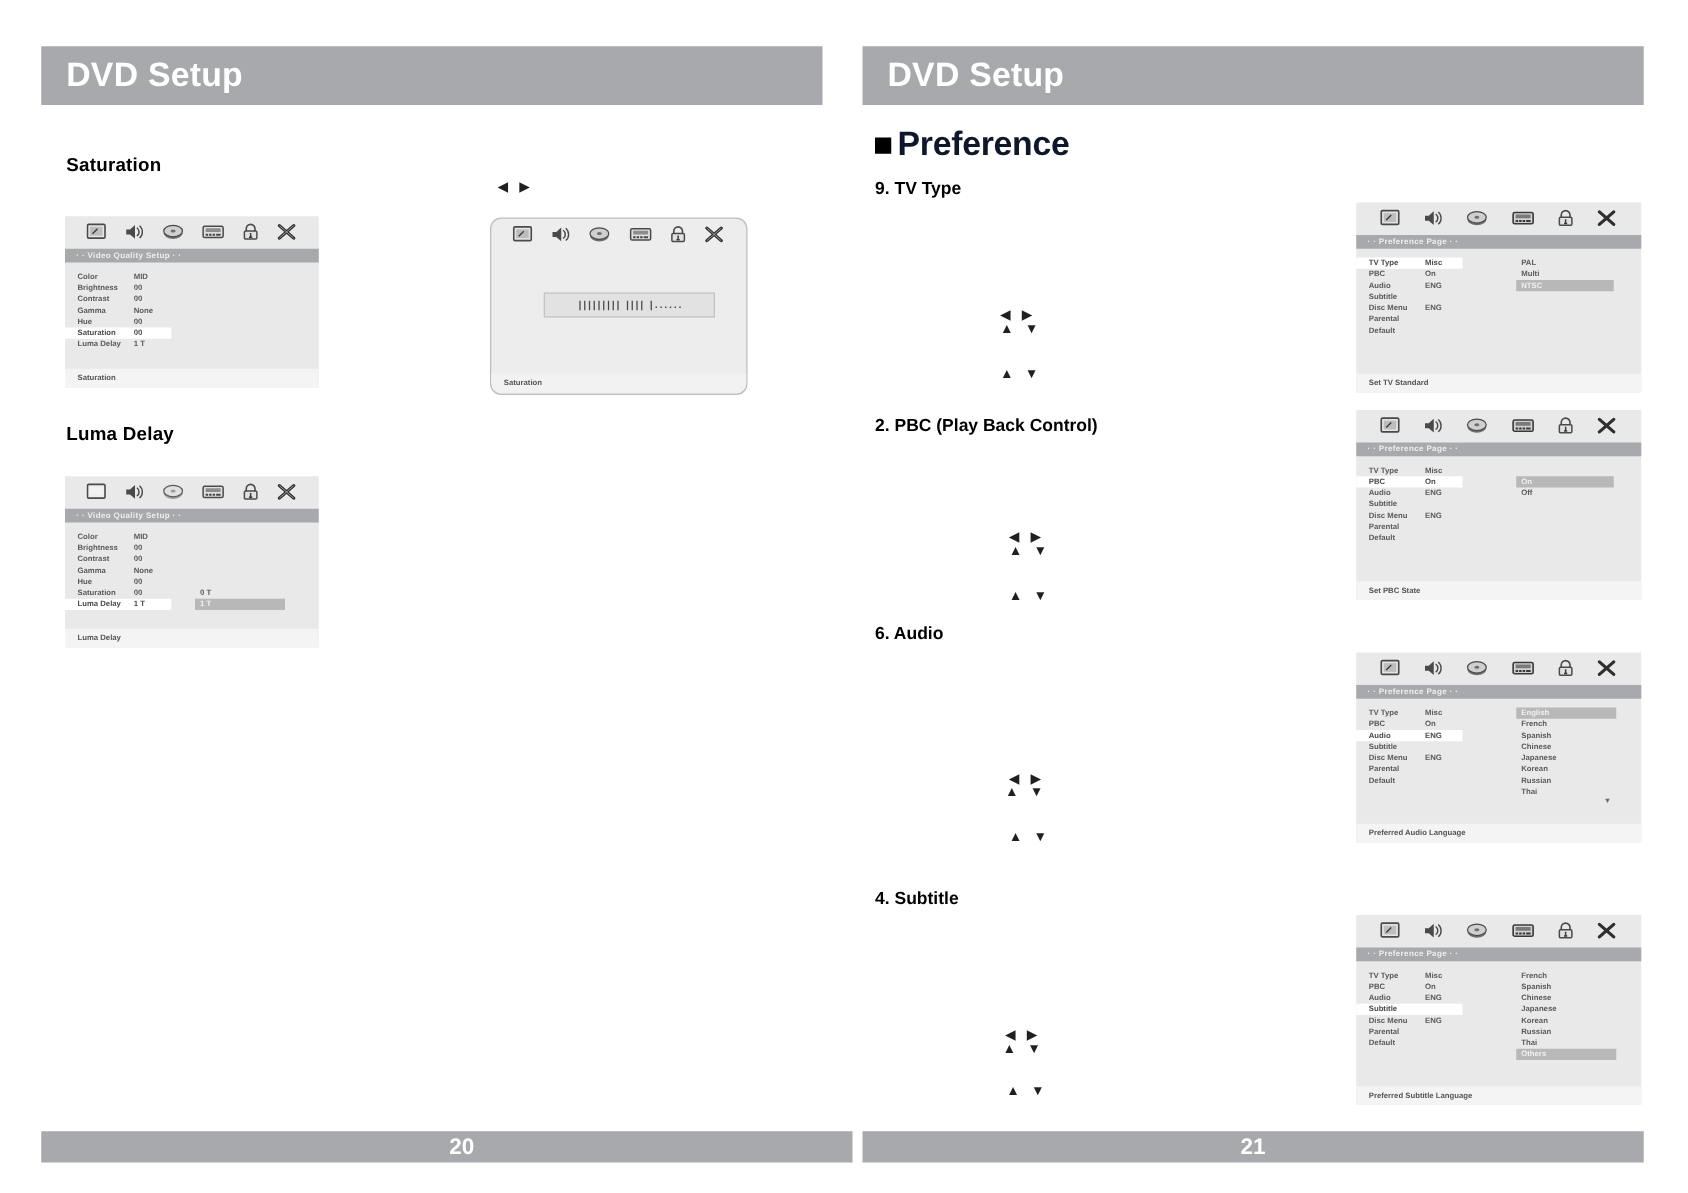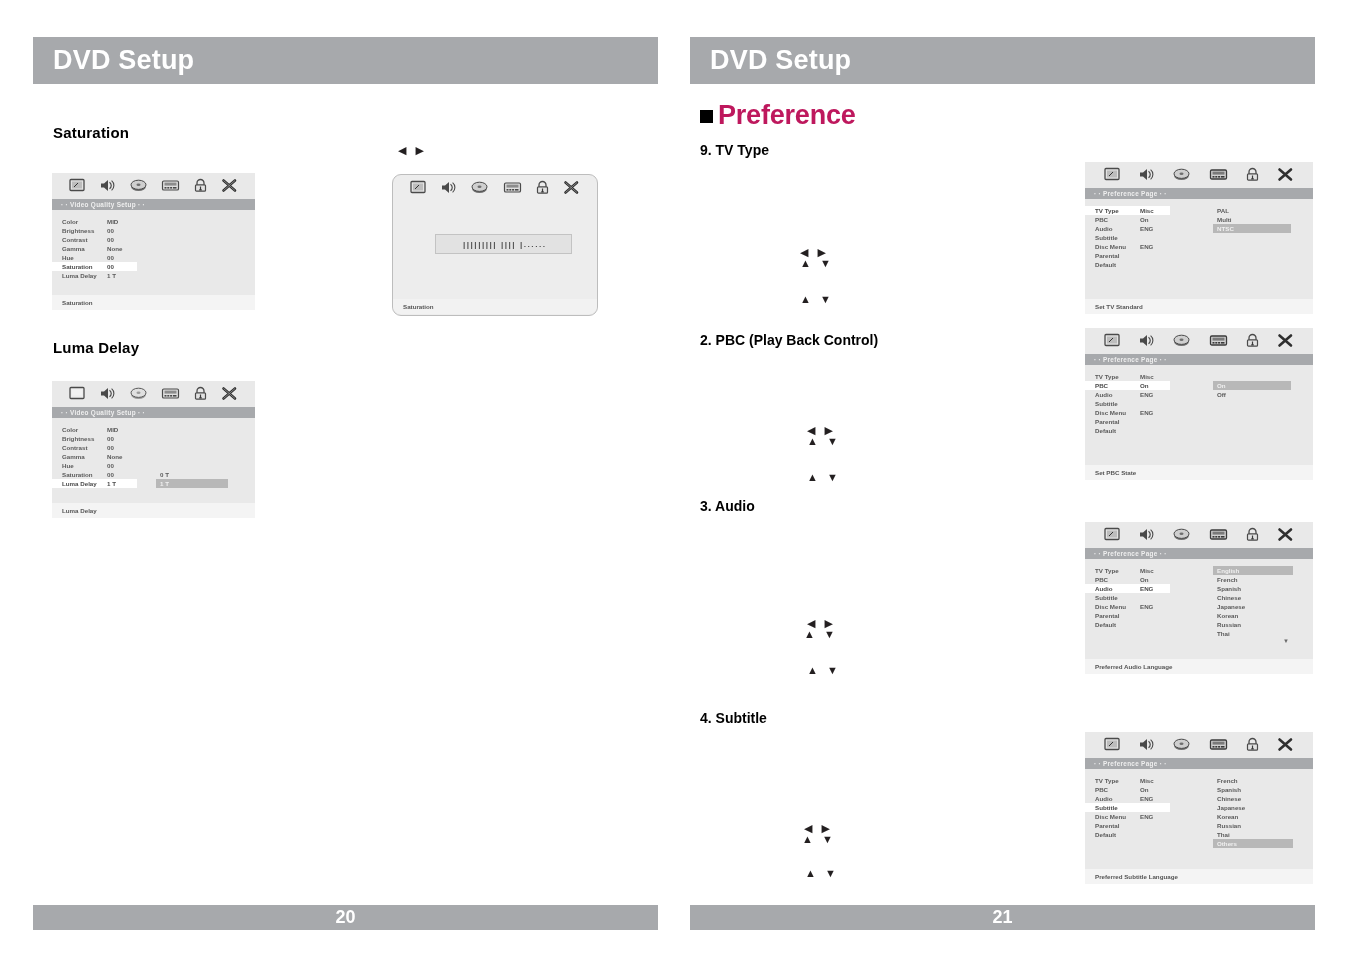--- a/index.html
+++ b/index.html
@@ -37,21 +37,21 @@
   .ftr-num{color:#ffffff;font-size:18px;font-weight:bold;}
 
   
   .h-sec{
     position:absolute;
     font-size:15px;font-weight:bold;color:#000;
     letter-spacing:.2px;
   }
   .h-big{
     position:absolute;
-    font-size:27px;font-weight:bold;color:#be185d;
+    font-size:27px;font-weight:bold;color:#0f172a;
     letter-spacing:-.2px;
     display:flex;align-items:center;
   }
   .h-big .sq{
     display:inline-block;width:13px;height:13px;background:#000;
     margin-right:5px;position:relative;top:1px;
   }
   .h-num{
     position:absolute;
     font-size:14px;font-weight:bold;color:#000;
@@ -364,39 +364,39 @@
             <path d="M2.5 2.5L14 12.5M14 2.5L2.5 12.5" stroke="#9b9b9b" stroke-width="0.8"></path>
           </svg>
       </span>
     </div>
     <div class="slider-wrap" style="left:42px;top:59px;width:135px;height:18px;">
       <span class="slider-ticks">||||||||| |||| |......</span>
     </div>
     <div class="statusbar" style="bottom:1px;background:#f2f2f2;border-radius:0 0 8px 8px;">Saturation</div>
   </div>
 
-  <div class="ftr-bar" style="left:33px;top:905px;width:625px;">
+  <div class="ftr-bar" style="left:33px;top:905px;width:625px;padding-left:24px;">
     <span class="ftr-num">20</span>
   </div>
 </div>
 
 <div class="page page-right">
 
   <div class="hdr-bar" style="left:15px;top:37px;width:625px;">
     <span class="hdr-title">DVD Setup</span>
   </div>
 
   <div class="h-big" style="left:25px;top:100px;">
     <span class="sq"></span>
     <span>Preference</span>
   </div>
 
   <div class="h-num" style="left:25px;top:142px;">9. TV Type</div>
   <div class="h-num" style="left:25px;top:322px;margin-top:10px;">2. PBC (Play Back Control)</div>
-  <div class="h-num" style="left:25px;top:498px;">3. Audio</div>
+  <div class="h-num" style="left:25px;top:498px;">6. Audio</div>
   <div class="h-num" style="left:25px;top:710px;">4. Subtitle</div>
 
   <div class="arrows" style="left:125px;top:247px;">
     <span>◀</span>
     <span>▶</span>
   </div>
   <div class="arrows" style="left:125px;top:258px;">
     <span>▲</span>
     <span>▼</span>
   </div>

